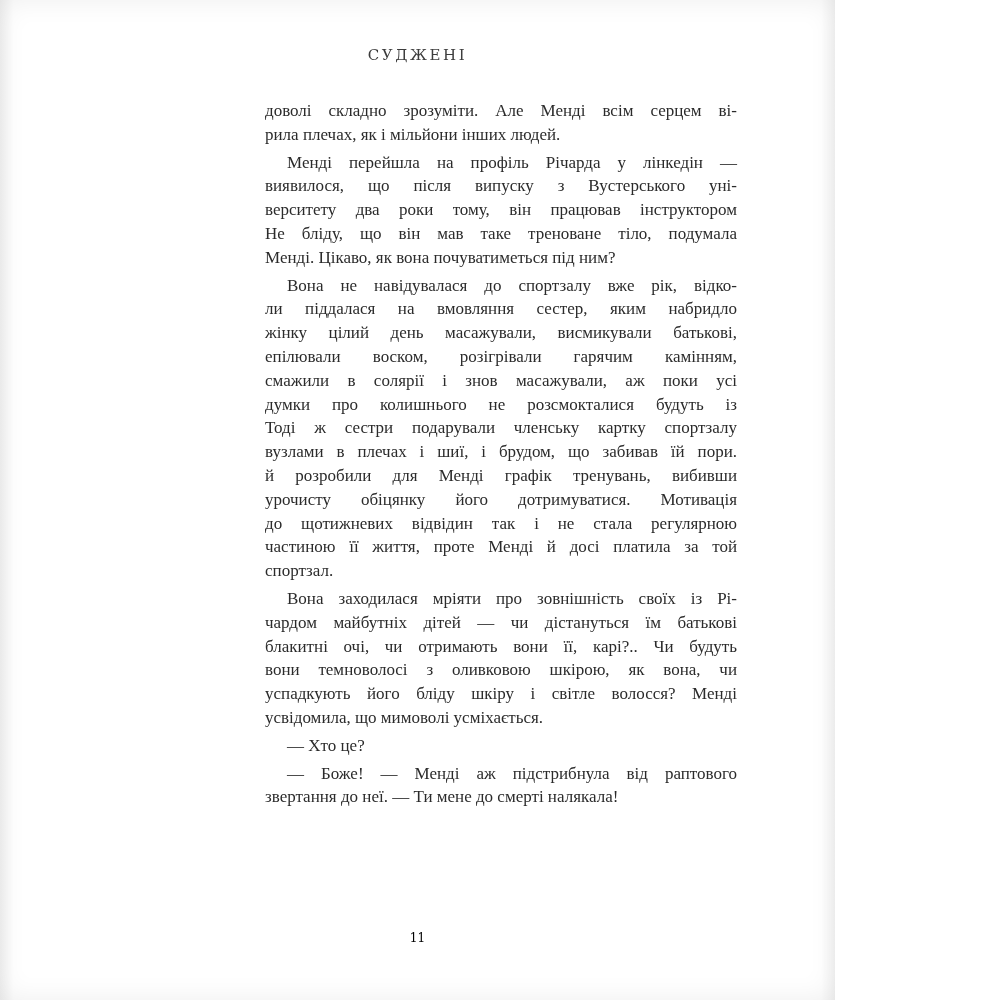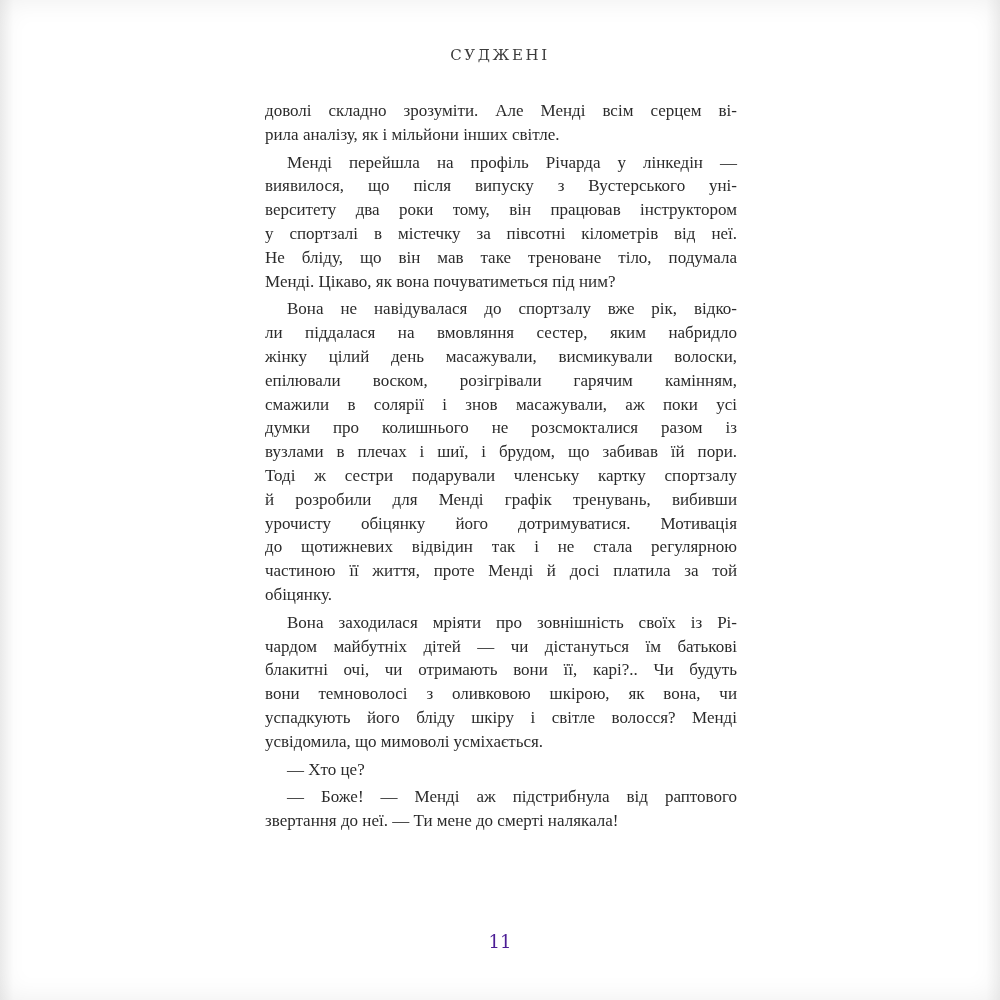--- a/index.html
+++ b/index.html
@@ -2,21 +2,21 @@
 <html><head>
 <meta charset="utf-8">
 <style>
   html, body {
     margin: 0;
     padding: 0;
     background: #ffffff;
   }
   .page {
     position: relative;
-    width: 1000px;
+    width: 835px;
     height: 1000px;
     background: #ffffff;
     overflow: hidden;
     font-family: "DejaVu Serif", "Liberation Serif", serif;
     color: #2b2b2b;
   }
   
   .vignette {
     position: absolute;
     inset: 0;
@@ -56,59 +56,58 @@
   }
   .line.indent {
     text-indent: 22px;
   }
   .page-number {
     position: absolute;
     top: 931px;
     left: 0;
     right: 0;
     text-align: center;
-    font-size: 18px;
-    color: #4c1d95;
+    font-size: 12px;
+    color: #000000;
   }
 </style>
 </head>
 <body>
 
 <div class="page">
   <div class="vignette"></div>
 
   <div class="running-head">СУДЖЕНІ</div>
 
   <div class="body-text">
       <div class="paragraph">
         <div class="line">доволі складно зрозуміти. Але Менді всім серцем ві-</div>
-        <div class="line endline">рила аналізу, як і мільйони інших світле.</div>
+        <div class="line endline">рила плечах, як і мільйони інших людей.</div>
       </div>
       <div class="paragraph">
         <div class="line indent">Менді перейшла на профіль Річарда у лінкедін —</div>
         <div class="line">виявилося, що після випуску з Вустерського уні-</div>
         <div class="line">верситету два роки тому, він працював інструктором</div>
-        <div class="line">у спортзалі в містечку за півсотні кілометрів від неї.</div>
         <div class="line">Не бліду, що він мав таке треноване тіло, подумала</div>
         <div class="line endline">Менді. Цікаво, як вона почуватиметься під ним?</div>
       </div>
       <div class="paragraph">
         <div class="line indent">Вона не навідувалася до спортзалу вже рік, відко-</div>
         <div class="line">ли піддалася на вмовляння сестер, яким набридло</div>
-        <div class="line">жінку цілий день масажували, висмикували волоски,</div>
+        <div class="line">жінку цілий день масажували, висмикували батькові,</div>
         <div class="line">епілювали воском, розігрівали гарячим камінням,</div>
         <div class="line">смажили в солярії і знов масажували, аж поки усі</div>
-        <div class="line">думки про колишнього не розсмокталися разом із</div>
+        <div class="line">думки про колишнього не розсмокталися будуть із</div>
+        <div class="line">Тоді ж сестри подарували членську картку спортзалу</div>
         <div class="line">вузлами в плечах і шиї, і брудом, що забивав їй пори.</div>
-        <div class="line">Тоді ж сестри подарували членську картку спортзалу</div>
         <div class="line">й розробили для Менді графік тренувань, вибивши</div>
         <div class="line">урочисту обіцянку його дотримуватися. Мотивація</div>
         <div class="line">до щотижневих відвідин так і не стала регулярною</div>
         <div class="line">частиною її життя, проте Менді й досі платила за той</div>
-        <div class="line endline">обіцянку.</div>
+        <div class="line endline">спортзал.</div>
       </div>
       <div class="paragraph">
         <div class="line indent">Вона заходилася мріяти про зовнішність своїх із Рі-</div>
         <div class="line">чардом майбутніх дітей — чи дістануться їм батькові</div>
         <div class="line">блакитні очі, чи отримають вони її, карі?.. Чи будуть</div>
         <div class="line">вони темноволосі з оливковою шкірою, як вона, чи</div>
         <div class="line">успадкують його бліду шкіру і світле волосся? Менді</div>
         <div class="line endline">усвідомила, що мимоволі усміхається.</div>
       </div>
       <div class="paragraph">

